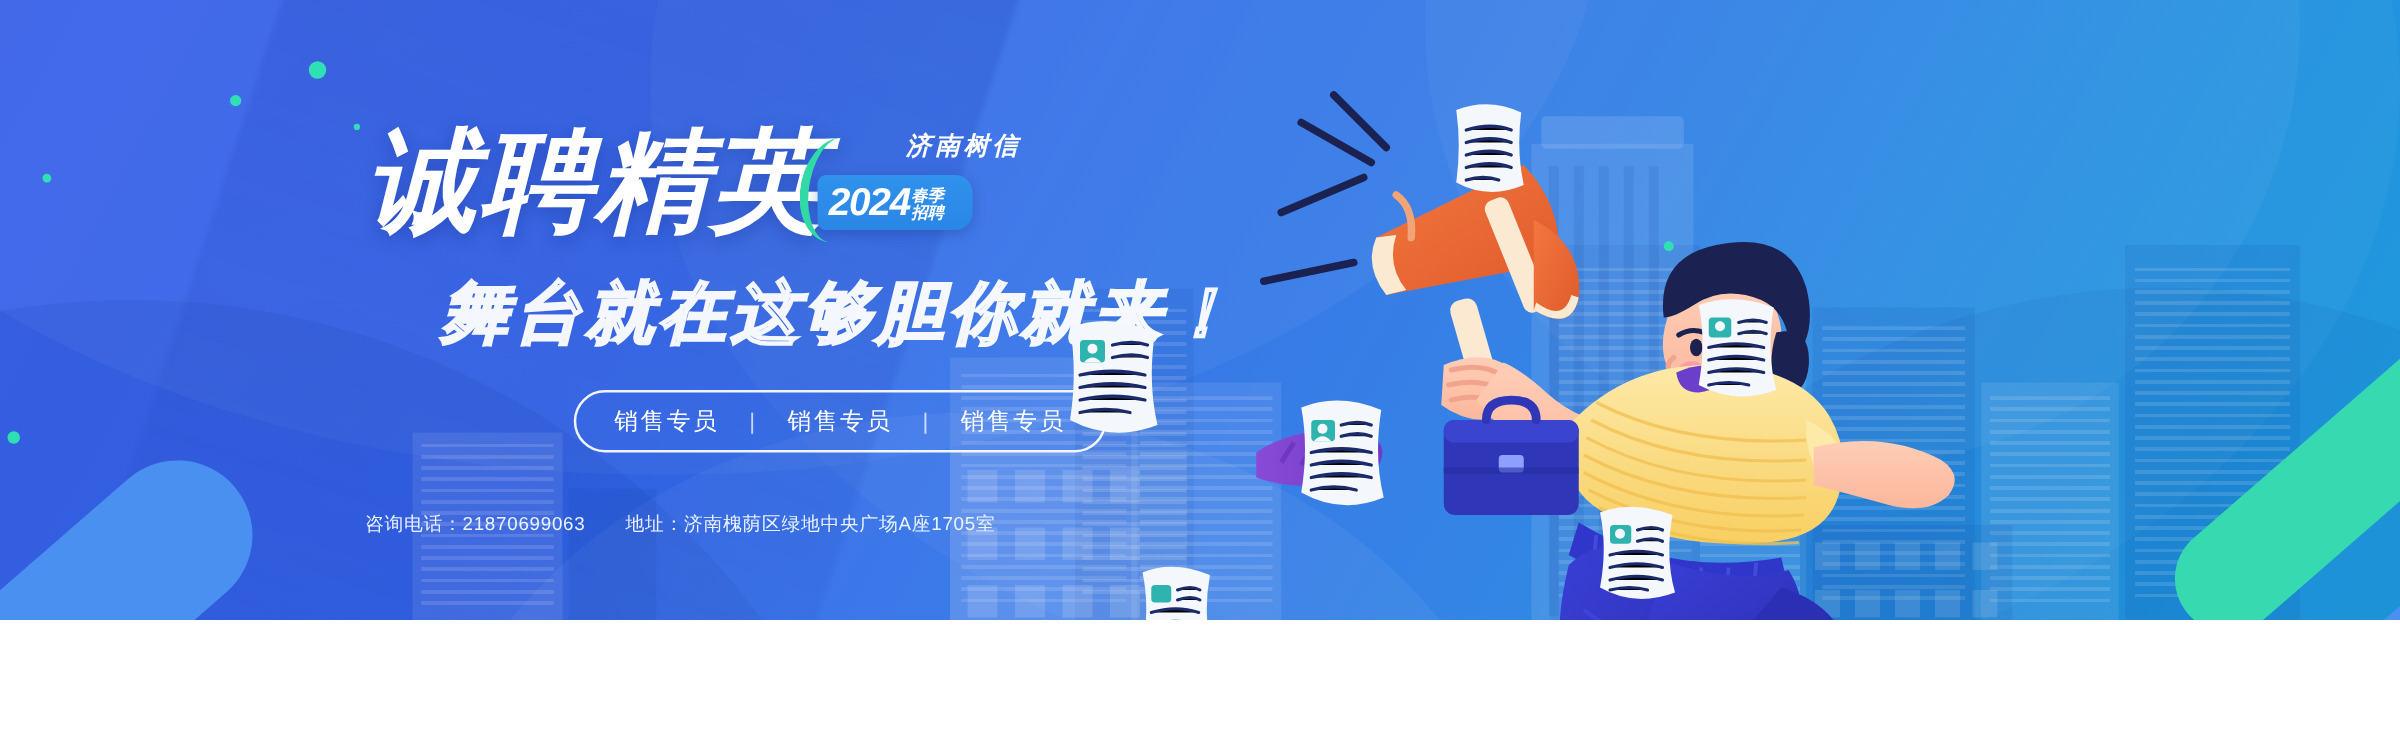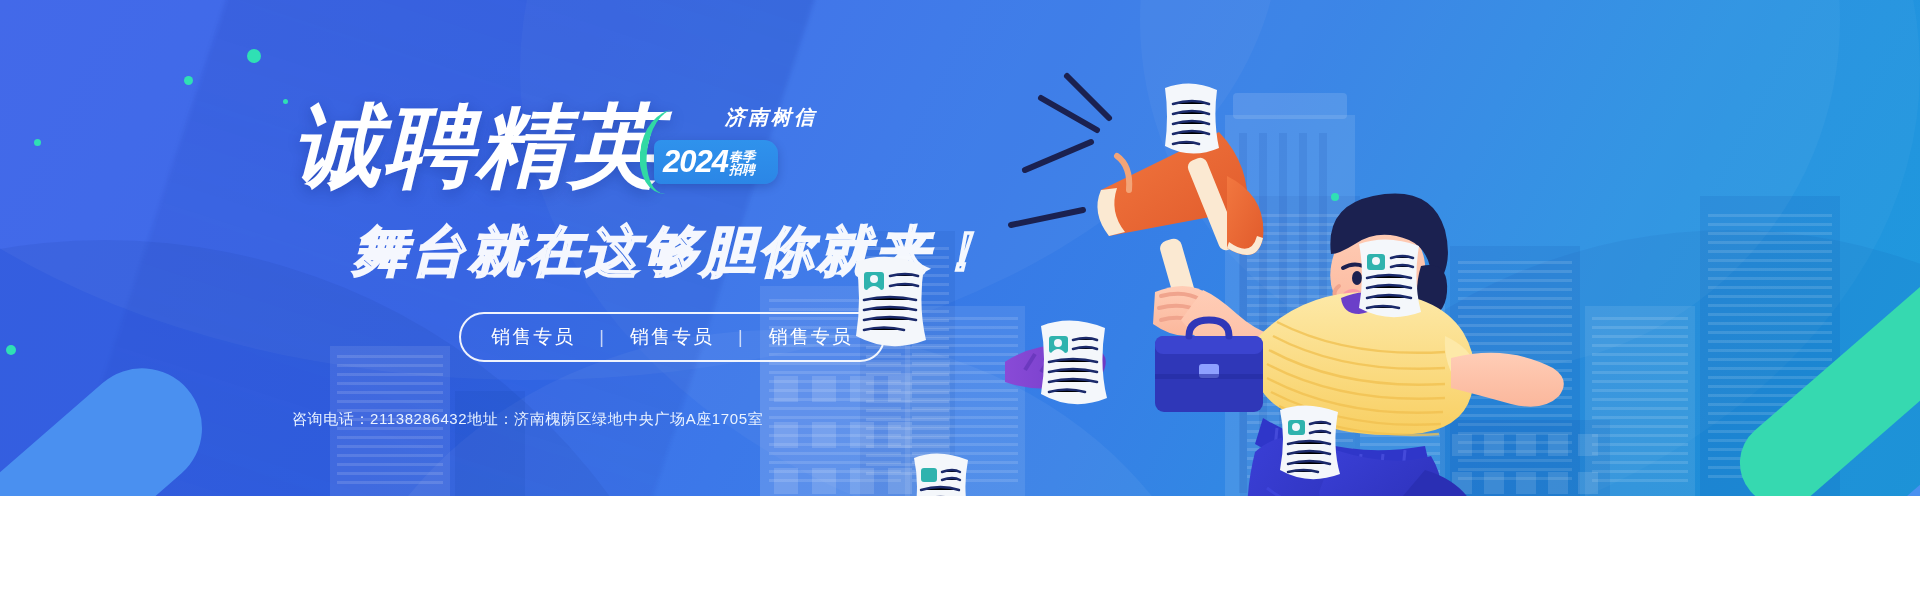--- a/index.html
+++ b/index.html
@@ -69,21 +69,21 @@
   .subline{margin-top:20px;font-size:54px;line-height:62px;font-weight:bold;font-style:italic;
     letter-spacing:4px;color:transparent;-webkit-text-stroke:2px rgba(255,255,255,.95);white-space:nowrap;}
 
   .pill{margin-top:30px;display:inline-flex;align-items:center;height:46px;padding:0 30px;
     border:2px solid rgba(255,255,255,.92);border-radius:999px;}
   .pill span{font-size:19px;color:#ffffff;letter-spacing:2px;white-space:nowrap;}
   .pill .sep{margin:0 24px;opacity:.72;font-size:18px;}
 
   .contact{position:absolute;left:292px;top:410px;display:flex;align-items:center;}
   .contact div{font-size:15px;color:#eaf3ff;letter-spacing:.6px;white-space:nowrap;}
-  .contact .addr{}
+  .contact .addr{margin-left:32px;}
 
   
   .hero{position:absolute;left:1005px;top:70px;width:560px;height:530px;}
   .hero svg{position:absolute;left:0;top:0;}
 
   
   .paper{position:absolute;}
 </style>
 </head>
 <body>
@@ -233,21 +233,21 @@
     <div class="pill">
       <span>销售专员</span>
       <span class="sep">|</span>
       <span>销售专员</span>
       <span class="sep">|</span>
       <span>销售专员</span>
     </div>
   </div>
 
   <div class="contact">
-    <div>咨询电话：21138286432</div>
+    <div>咨询电话：21870699063</div>
     <div class="addr">地址：济南槐荫区绿地中央广场A座1705室</div>
   </div>
 
   <div class="hero">
     <svg width="560" height="530" viewBox="0 0 560 530">
       <defs>
         <linearGradient id="gMeg" x1="0" y1="0" x2="1" y2="1">
           <stop offset="0" stop-color="#f2773f"></stop>
             <stop offset="1" stop-color="#e05a2b"></stop>
         </linearGradient>

